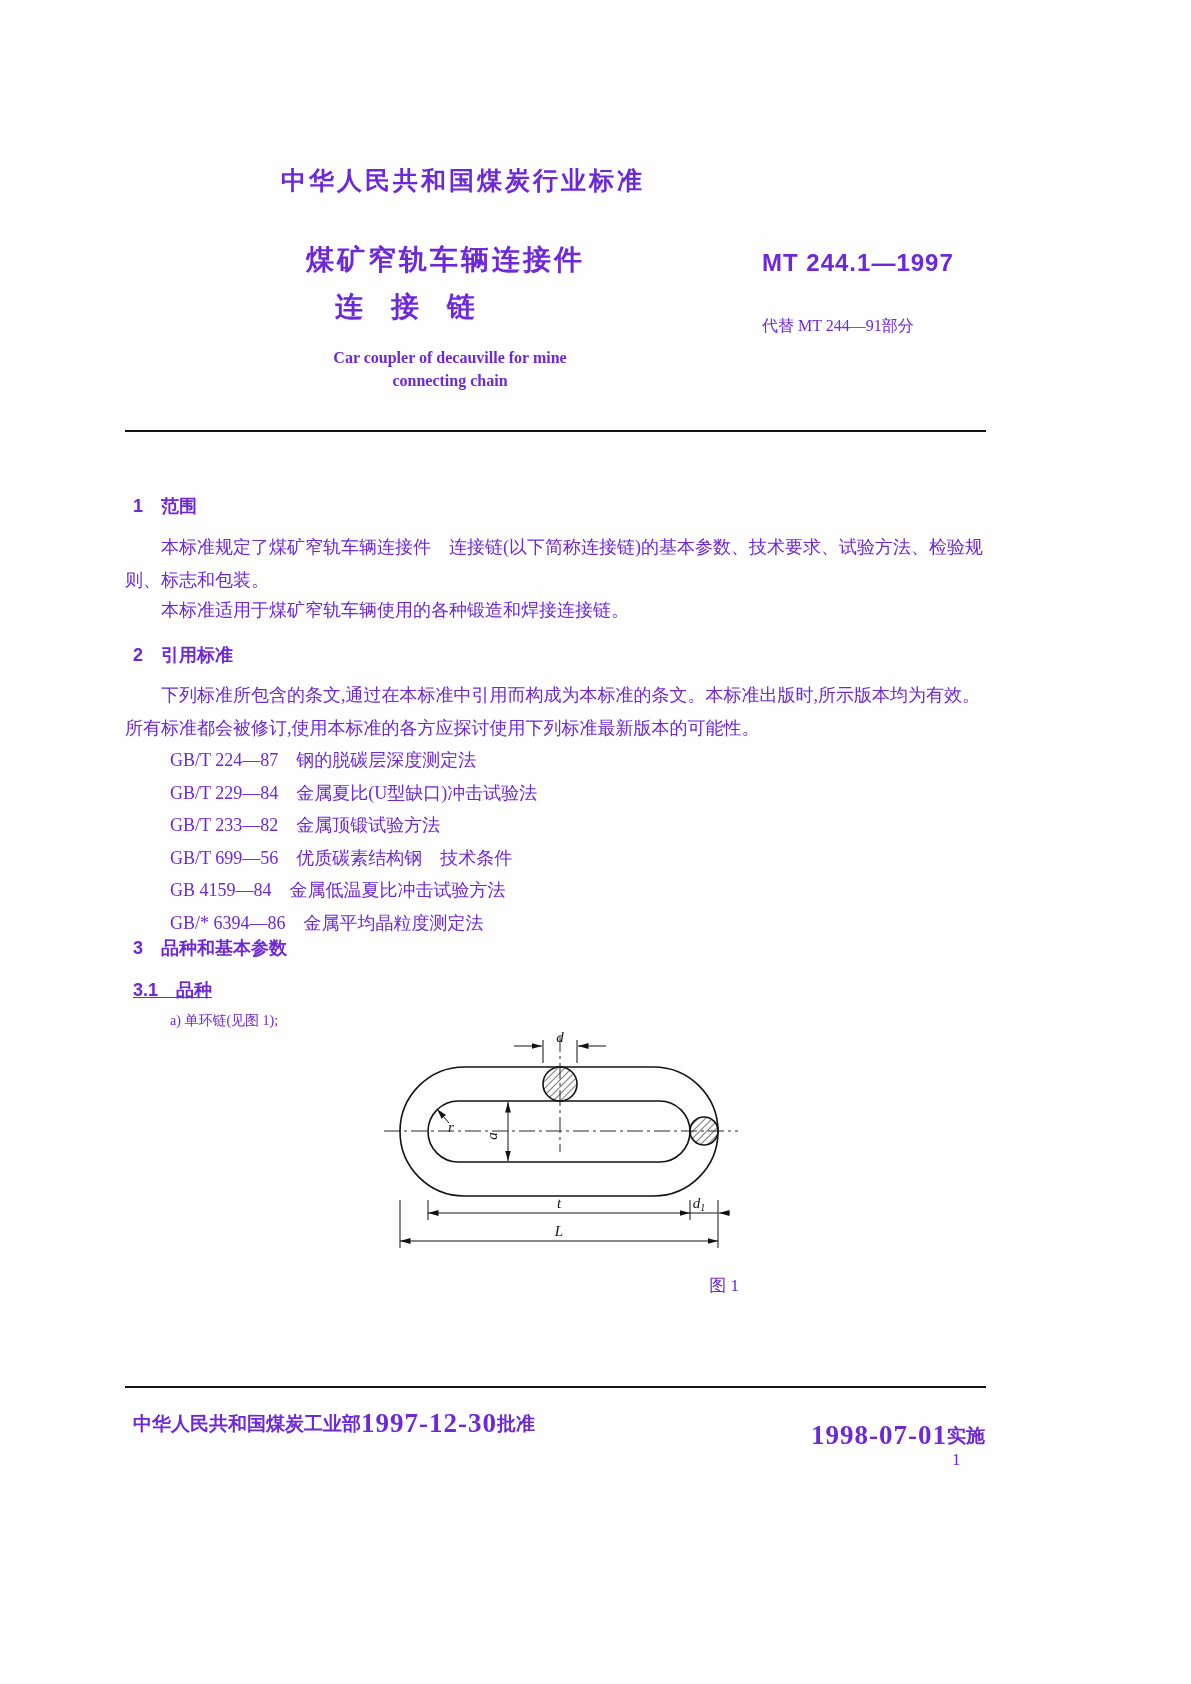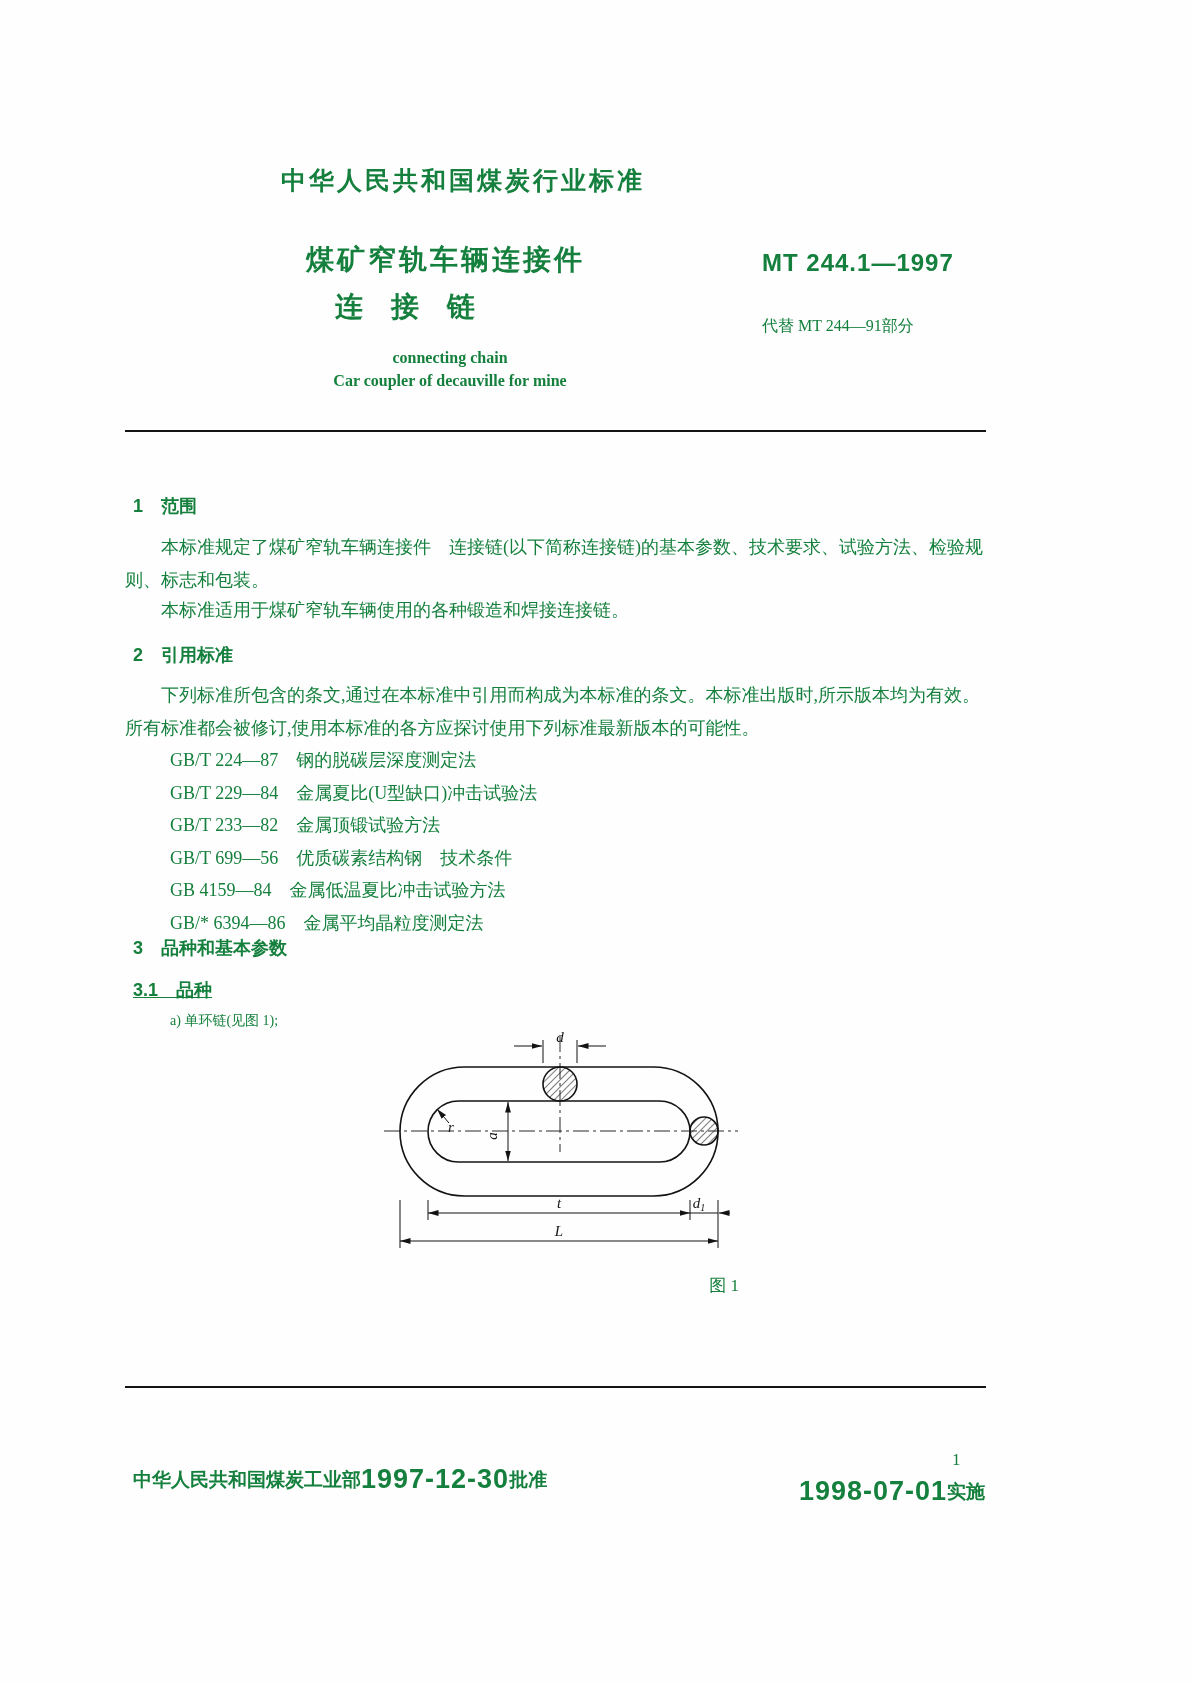--- a/index.html
+++ b/index.html
@@ -1,21 +1,21 @@
 <!DOCTYPE html>
 <html><head>
 <meta charset="utf-8">
 <style>
   html,body { margin:0; padding:0; background:#9a9a9a; }
   .page {
     position:relative;
     width:1191px; height:1684px;
     margin:0 auto;
     background:#fefefe;
-    color:#15803d;
+    color:#6d28d9;
     font-family:"Liberation Serif", serif;
     overflow:hidden;
   }
   .abs { position:absolute; }
 
   
   .std-type { left:281px; top:164px; font-family:"Liberation Sans",sans-serif;
               font-weight:bold; font-size:25px; letter-spacing:3px; }
   .title-cn-1 { left:306px; top:241px; font-family:Liberation Serif, serif;
                 font-weight:bold; font-size:28px; letter-spacing:3px; }
@@ -46,38 +46,38 @@
   .fig-caption { left:383px; top:1274px; width:356px; text-align:right; font-size:17px; }
   .fig-svg .solid { fill:none; stroke:#131313; stroke-width:1.6; }
   .fig-svg .cline { stroke:#131313; stroke-width:0.9; stroke-dasharray:16 4 3 4; fill:none; }
   .fig-svg .dim  { stroke:#131313; stroke-width:1; fill:none; }
   .fig-svg .ext  { stroke:#131313; stroke-width:1; fill:none; }
   .fig-svg text  { font-family:"Liberation Serif",serif; font-style:italic;
                    font-size:15px; fill:#131313; }
 
   
   .rule-bottom { left:125px; top:1386px; width:861px; border-top:2px solid #131313; }
-  .footer-line { top:1464px; font-family:Liberation Sans, sans-serif; font-weight:bold; }
+  .footer-line { top:1408px; font-family:Liberation Serif, serif; font-weight:bold; }
   .footer-left  { left:133px; }
   .footer-right { right:206px;margin-top:12px; }
   .footer-line .small { font-size:19px; vertical-align:2px; }
   .footer-line .big   { font-size:27px; letter-spacing:1px; }
   .page-num { left:952px; top:1450px; font-size:17px; }
 </style>
 </head>
 <body>
 
 <div class="page">
 
   <div class="abs std-type">中华人民共和国煤炭行业标准</div>
   <div class="abs title-cn-1">煤矿窄轨车辆连接件</div>
   <div class="abs title-cn-2">连　接　链</div>
   <div class="abs title-en">
+    <div>Car coupler of decauville for mine</div>
     <div>connecting chain</div>
-    <div>Car coupler of decauville for mine</div>
   </div>
   <div class="abs std-no">MT 244.1—1997</div>
   <div class="abs replaces">代替 MT 244—91部分</div>
   <div class="abs rule-top"></div>
 
   <div class="abs h-sec s1-h">1　范围</div>
   <div class="abs s1-p1">本标准规定了煤矿窄轨车辆连接件　连接链(以下简称连接链)的基本参数、技术要求、试验方法、检验规则、标志和包装。</div>
   <div class="abs s1-p2">本标准适用于煤矿窄轨车辆使用的各种锻造和焊接连接链。</div>
 
   <div class="abs h-sec s2-h">2　引用标准</div>

